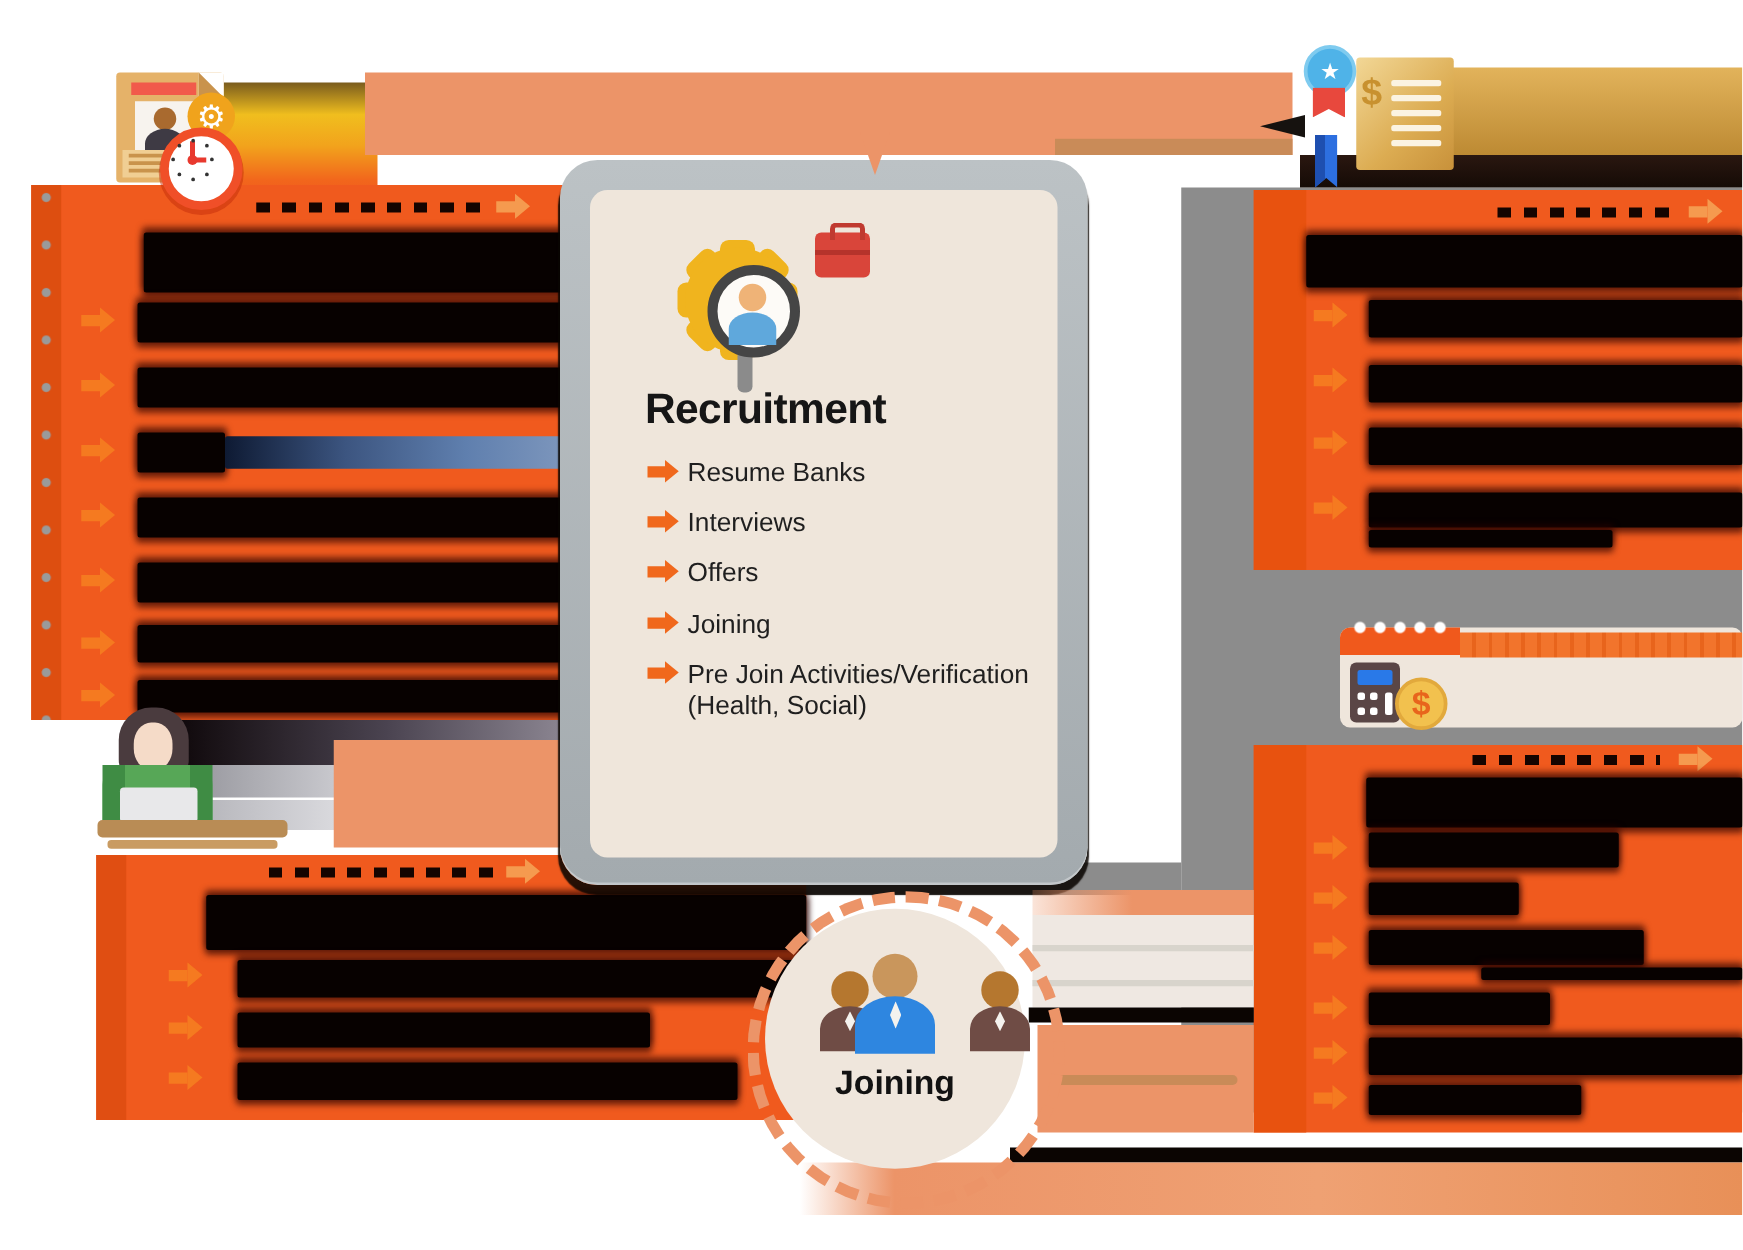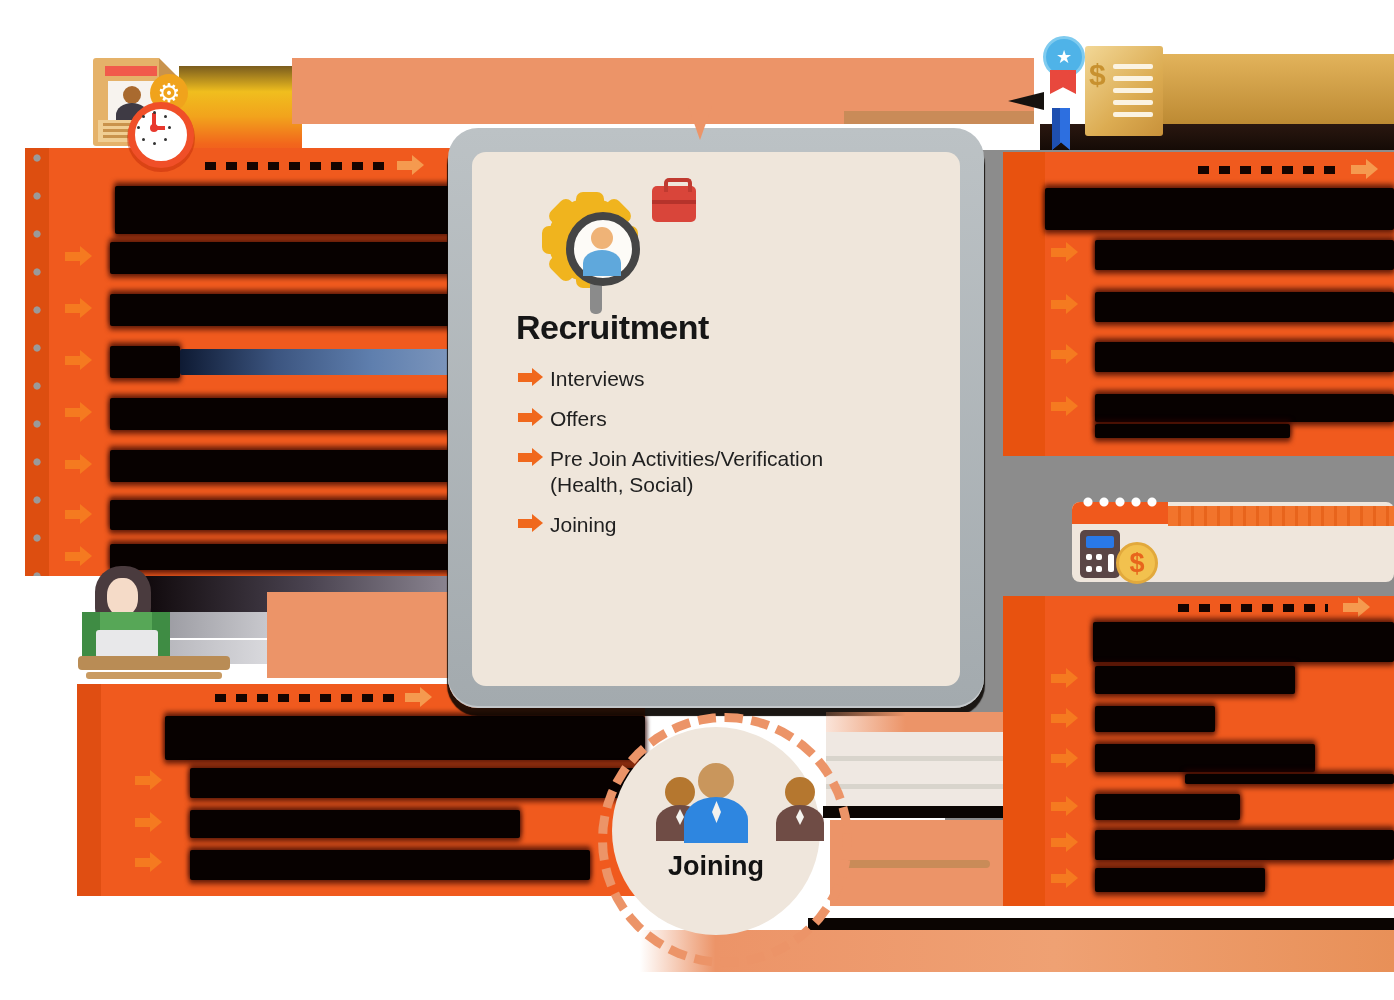--- a/index.html
+++ b/index.html
@@ -67,21 +67,21 @@
      color:#fff;text-align:center;line-height:36px;font-size:18px;border:3px solid #7FCBEF;}
   .ribbon{left:1050px;top:70px;width:26px;height:24px;background:#E8483D;
      clip-path:polygon(0 0,100% 0,100% 100%,50% 72%,0 100%);}
   .bookmark{left:1052px;top:108px;width:18px;height:42px;background:#2D6FE0;
      clip-path:polygon(0 0,100% 0,100% 100%,50% 82%,0 100%);}
   .bookmark i{position:absolute;left:0;top:0;width:8px;height:100%;background:#1E4FB0;}
   .dart{left:1008px;top:92px;width:0;height:0;border:9px solid transparent;
      border-right:36px solid #16120F;border-left:0;}
 
   
-  .tablet{left:448px;top:128px;width:536px;height:580px;border-radius:30px;
+  .tablet{left:448px;top:128px;width:422px;height:580px;border-radius:30px;
      background:linear-gradient(180deg,#BCC2C5,#A3AAAE);
      box-shadow:0 7px 1px 1px rgba(10,6,2,.88),0 -2px 0 rgba(255,255,255,.35) inset;}
   .screen{position:absolute;left:24px;top:24px;right:24px;bottom:22px;border-radius:14px;background:#EFE6DB;}
   .r-iconbox{position:absolute;left:52px;top:24px;width:160px;height:150px;}
   .gear{position:absolute;left:10px;top:8px;width:112px;height:112px;}
   .gear .tooth{position:absolute;left:8px;top:42px;width:96px;height:28px;background:#F0B41E;border-radius:7px;}
   .gear .core{position:absolute;left:14px;top:14px;width:84px;height:84px;border-radius:50%;background:#F0B41E;}
   .briefcase{position:absolute;left:128px;top:10px;width:44px;height:36px;background:#D9453A;border-radius:5px;}
   .briefcase::before{content:"";position:absolute;left:12px;top:-8px;width:20px;height:10px;
      border:4px solid #C03A30;border-bottom:none;border-radius:5px 5px 0 0;}
@@ -329,33 +329,37 @@
         <span class="lens">
           <span class="p-head"></span>
             <span class="p-body"></span>
         </span>
       </div>
       <div class="r-title">Recruitment</div>
       <div class="r-list">
 
           <div class="r-item">
           <span class="card-bullet"></span>
+          <span class="txt">Resume Banks</span>
+        </div>
+          <div class="r-item">
+          <span class="card-bullet"></span>
           <span class="txt">Interviews</span>
         </div>
           <div class="r-item">
           <span class="card-bullet"></span>
           <span class="txt">Offers</span>
         </div>
           <div class="r-item">
           <span class="card-bullet"></span>
+          <span class="txt">Joining</span>
+        </div>
+          <div class="r-item">
+          <span class="card-bullet"></span>
           <span class="txt">Pre Join Activities/Verification (Health, Social)</span>
-        </div>
-          <div class="r-item">
-          <span class="card-bullet"></span>
-          <span class="txt">Joining</span>
         </div>
         </div>
     </div>
   </div>
 
   <div class="abs bolt"></div>
 
   <div class="abs band-salmon1"></div>
   <div class="abs band-cream">
       <i style="top:24px;"></i>

